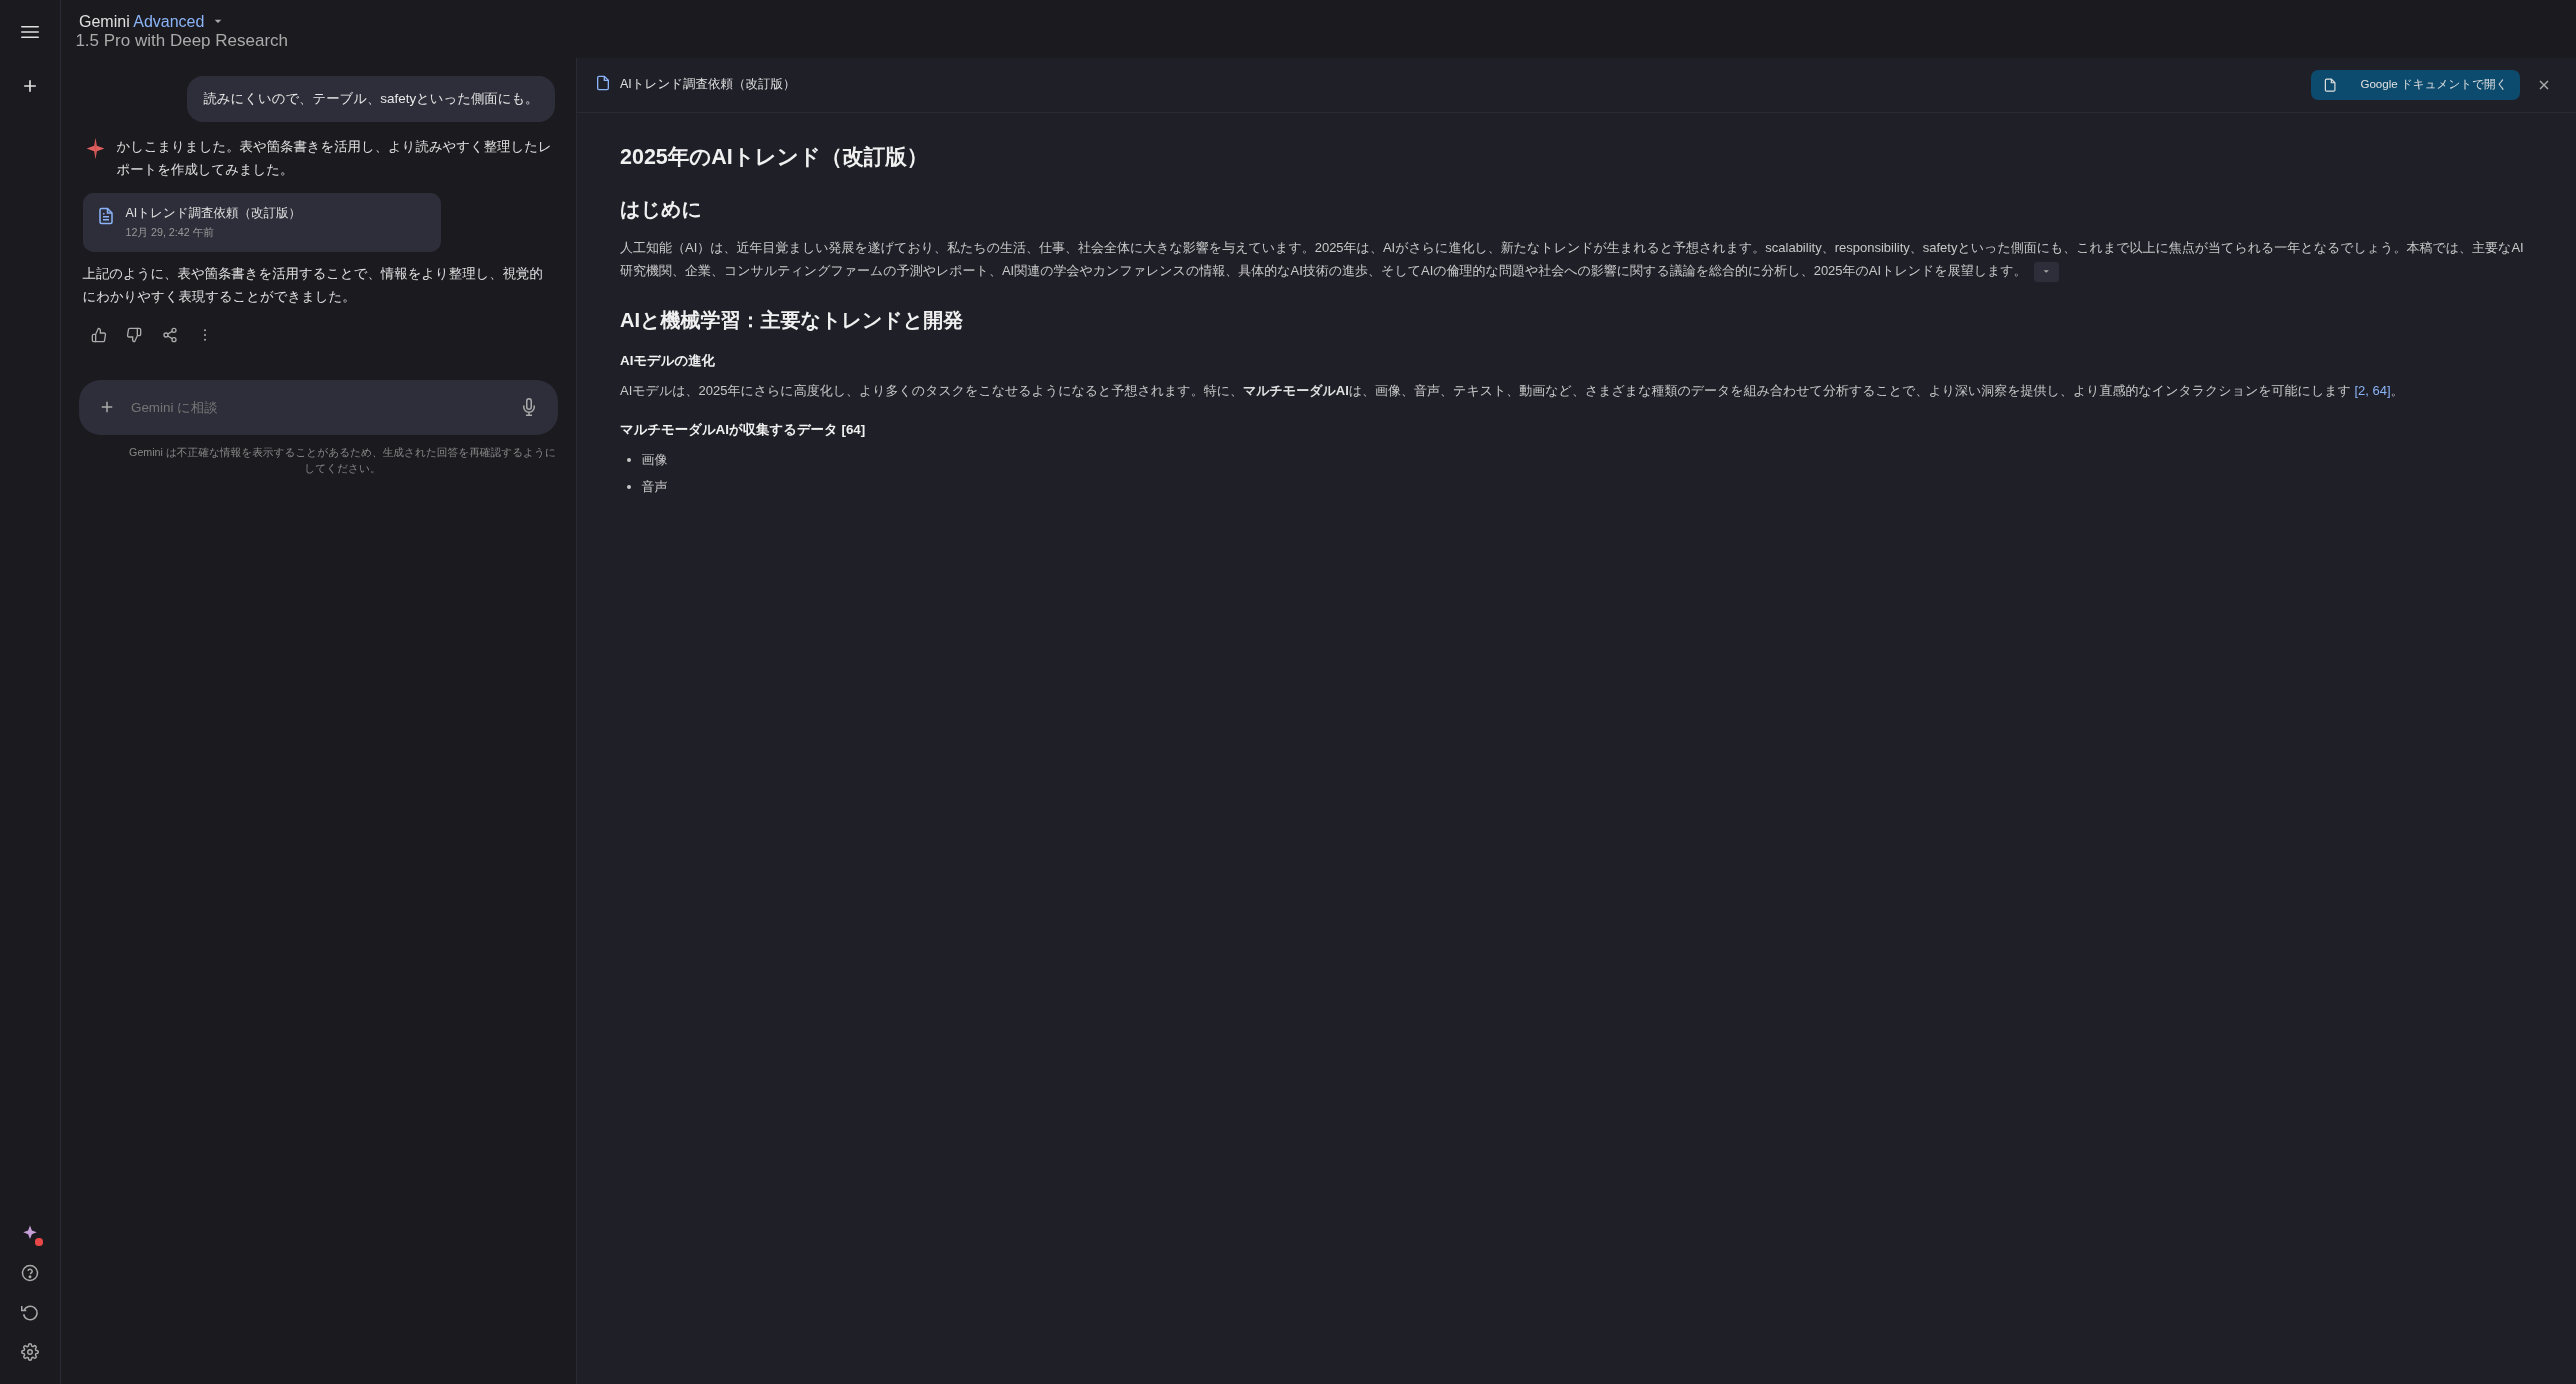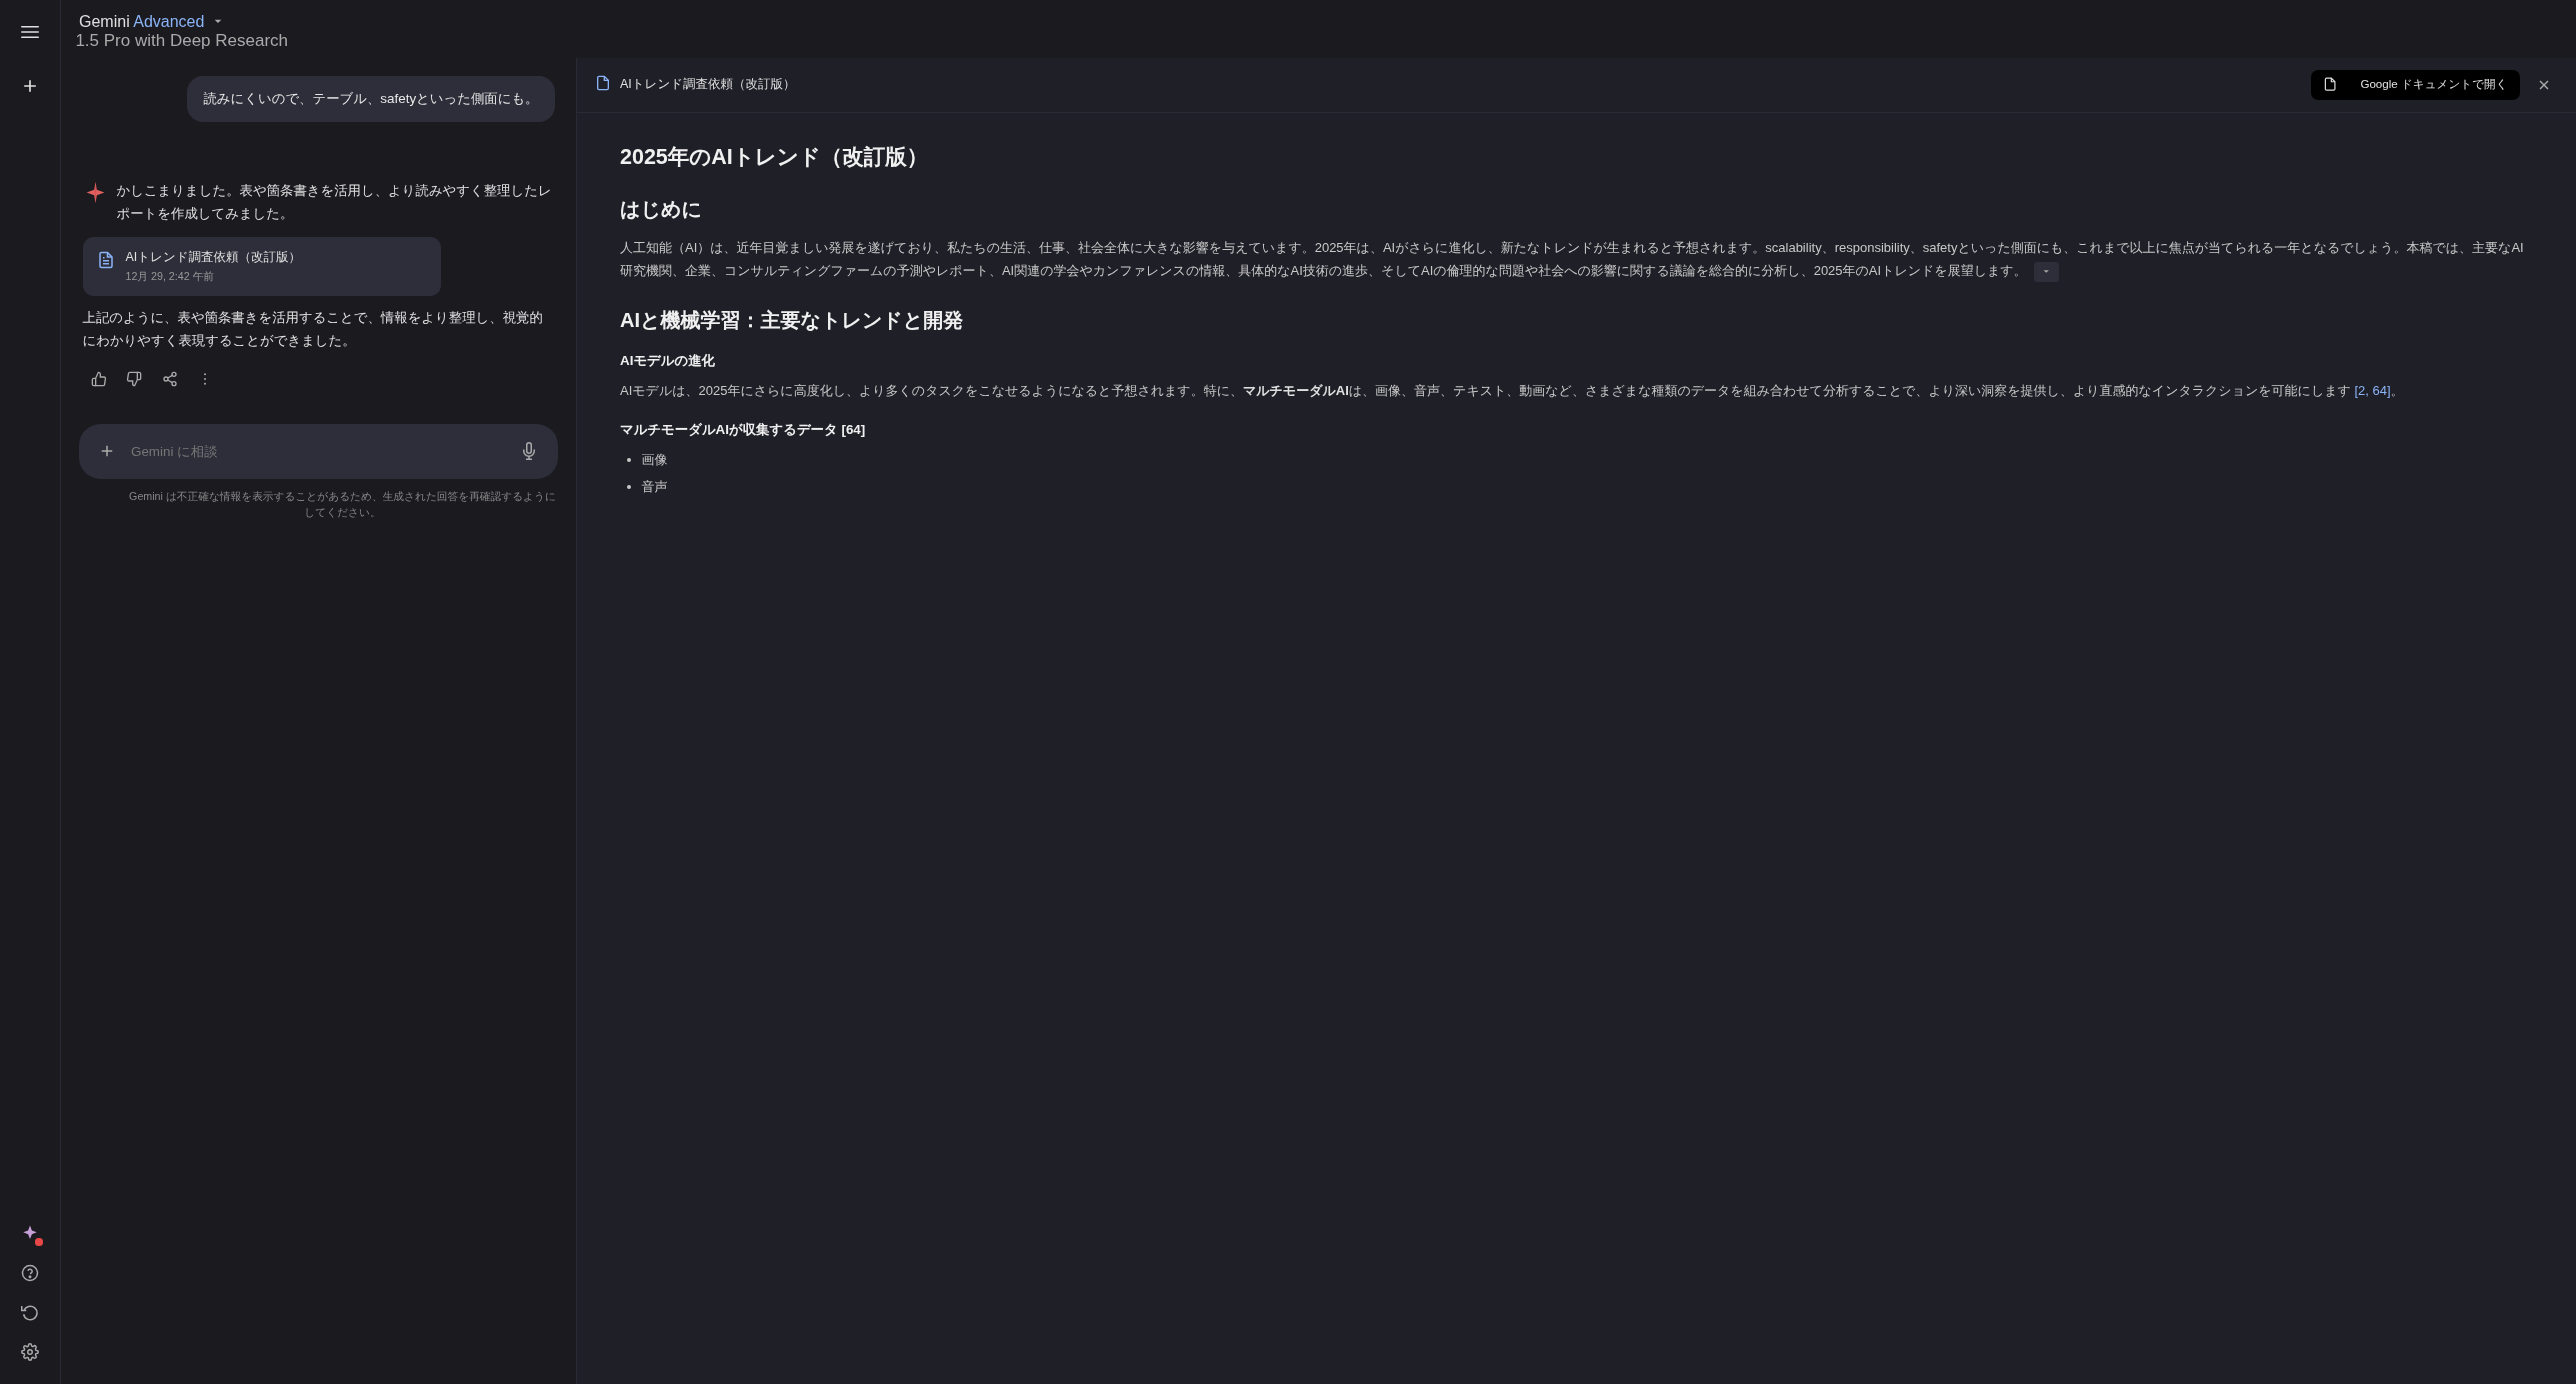--- a/index.html
+++ b/index.html
@@ -309,25 +309,25 @@
       color: #8bb4f8;
     }
 
     .right-panel-title {
       font-size: 12.5px;
       color: #e0e0e0;
       flex: 1;
     }
 
     .open-gdoc-btn {
-      background: #000000;
+      background: #0c4a6e;
       border-radius: 7.2px;
       padding: 7.2px 12.5px;
       display: flex;
-      align-items: flex-start;
+      align-items: flex-end;
       gap: 23px;
       cursor: pointer;
       font-size: 11.6px;
       color: #e0e0e0;
     }
 
     .close-panel-btn {
       width: 29px;
       height: 29px;
       border-radius: 50%;
@@ -480,21 +480,21 @@
 
   <div class="chat-area">
 
     <div style="display:flex; flex-direction:column; width:515px; flex-shrink:0;">
       <div class="chat-messages">
 
         <div class="user-message">読みにくいので、テーブル、safetyといった側面にも。</div>
 
         <div class="ai-response">
 
-          <div style="display:flex; align-items:flex-start; gap:9px;margin-top:44px;">
+          <div style="display:flex; align-items:flex-start; gap:9px;">
             <div class="ai-icon">
               <svg width="25" height="25" viewBox="0 0 28 28" fill="none">
                 <path d="M14 2 L15.5 11 L24 14 L15.5 17 L14 26 L12.5 17 L4 14 L12.5 11 Z" fill="#e06060"></path>
                 <path d="M14 5 L15 11 L14 26 L13 11 Z" fill="#c04040" opacity="0.4"></path>
               </svg>
             </div>
             <div class="ai-message-text">かしこまりました。表や箇条書きを活用し、より読みやすく整理したレポートを作成してみました。</div>
           </div>
 
           <div class="ai-document-card">

